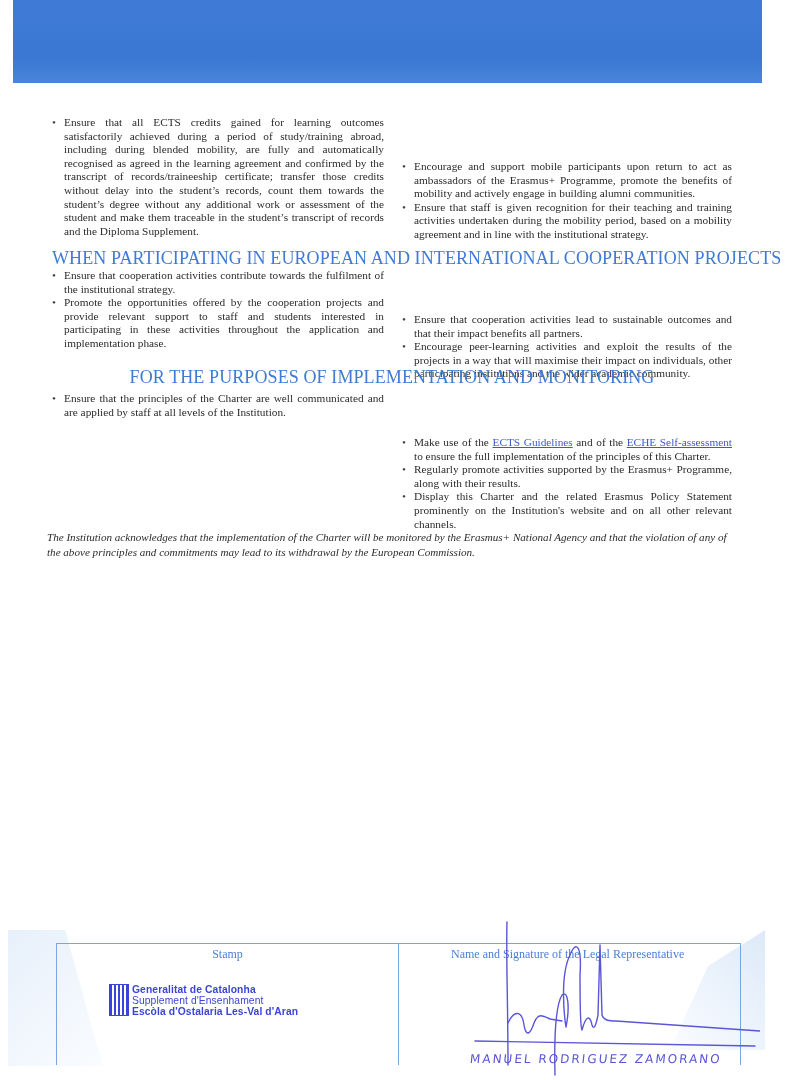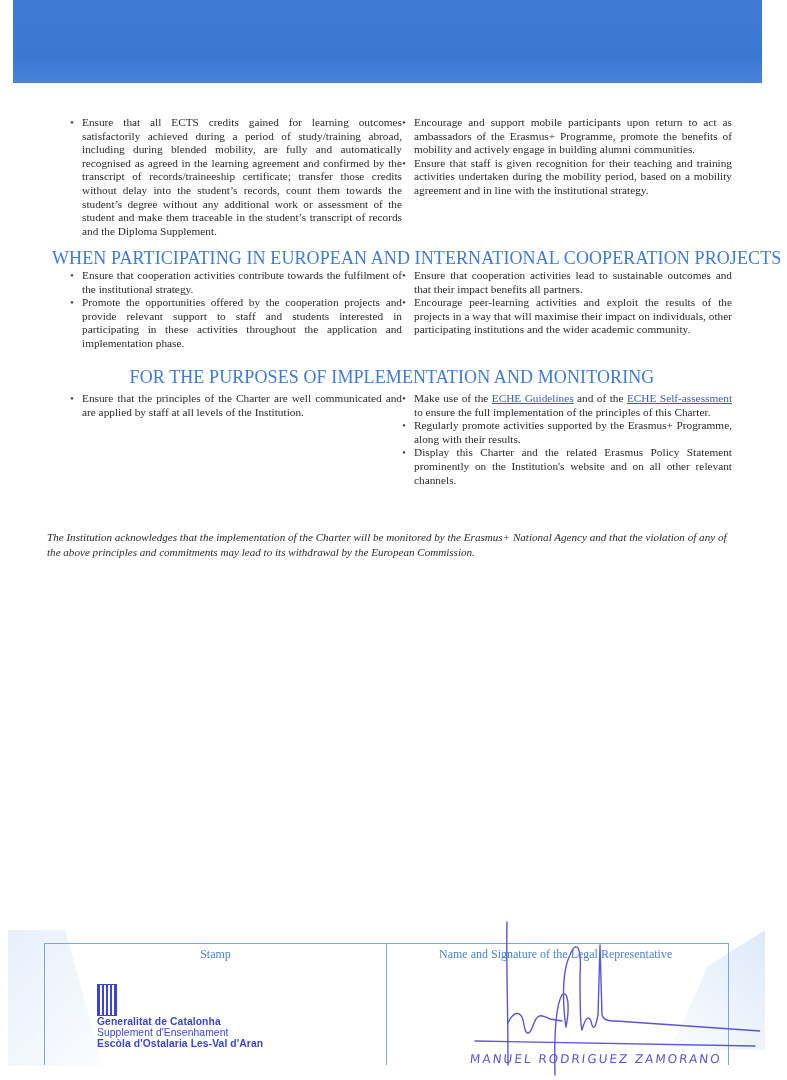--- a/index.html
+++ b/index.html
@@ -5,23 +5,23 @@
   * { box-sizing: border-box; margin: 0; padding: 0; }
   html, body { width: 787px; height: 1080px; background: #ffffff; overflow: hidden; }
   body { position: relative; font-family: "Liberation Serif", "DejaVu Serif", serif; color: #2a2a2a; }
 
   .banner {
     position: absolute; left: 13px; top: 0; width: 749px; height: 83px;
     background: linear-gradient(180deg, #3f7ad6 0%, #3a78d4 70%, #4a84da 100%);
   }
 
   .section { position: absolute; left: 52px; width: 680px; }
-  .cols { display: flex; justify-content: flex-end; }
+  .cols { display: flex; justify-content: space-between; }
   .col { width: 332px; }
-  .col.right { width: 330px; }
+  .col.right { width: 330px; margin-top: 44px; }
 
   ul.bullets { list-style: none; }
   ul.bullets li {
     position: relative; padding-left: 12px;
     font-size: 11.3px; line-height: 13.6px; text-align: justify;
     color: #2b2b2b;
   }
   ul.bullets li::before {
     content: "\2022"; position: absolute; left: 0; top: 0; color: #444;
   }
@@ -44,33 +44,33 @@
     background: linear-gradient(135deg, rgba(120,170,230,0.18), rgba(160,200,240,0.05));
     clip-path: polygon(0 0, 60% 0, 100% 100%, 0 100%);
   }
   .deco-right {
     position: absolute; left: 670px; top: 930px; width: 95px; height: 120px;
     background: linear-gradient(225deg, rgba(120,170,230,0.25), rgba(160,200,240,0.05));
     clip-path: polygon(100% 0, 100% 100%, 0 100%, 40% 30%);
   }
 
   .sign-box {
-    position: absolute; left: 44px; top: 943px; width: 685px; height: 122px;
+    position: absolute; left: 56px; top: 943px; width: 685px; height: 122px;
     border: 1.3px solid #7aa4e6; border-bottom: none; display: flex;
   }
   .sign-cell { position: relative; height: 100%; }
   .sign-cell.stamp { width: 342px; border-right: 1.5px solid #7aa4e6; }
   .sign-cell.rep { flex: 1; }
   .cell-label {
     position: absolute; top: 3px; left: 0; right: 0; text-align: center;
     color: #4a7fd4; font-size: 12px;
   }
   .sign-cell.rep .cell-label { left: 8px; right: auto; text-align: left; }
 
-  .stamp-mark { position: absolute; left: 52px; top: 40px; display: flex; align-items: flex-start; flex-direction: column; }
+  .stamp-mark { position: absolute; left: 52px; top: 40px; display: flex; align-items: flex-start; }
   .stamp-emblem {
     width: 20px; height: 32px; margin-right: 3px;
     background: repeating-linear-gradient(90deg, #3a45d8 0 2px, transparent 2px 4px);
     border: 1px solid #3a45d8;
   }
   .stamp-lines { font-family: "Liberation Sans", "DejaVu Sans", sans-serif; color: #3a45d8; }
   .stamp-lines div { font-size: 10.3px; line-height: 11px; letter-spacing: 0.1px; }
   .stamp-lines .l1 { font-weight: bold; }
   .stamp-lines .l3 { font-weight: bold; }
 
@@ -124,21 +124,21 @@
   <div class="heading" style="margin-bottom:6px;">FOR THE PURPOSES OF IMPLEMENTATION AND MONITORING</div>
   <div class="cols">
     <div class="col">
       <ul class="bullets">
         <li>Ensure that the principles of the Charter are well communicated and are applied by staff at all levels of the Institution.</li>
       </ul>
     </div>
     <div class="col right">
       <ul class="bullets">
         <li>
-          <span>Make use of the </span><a class="link" href="#">ECHE Guidelines</a><span> and of the </span><a class="link" href="#">ECHE Self-assessment</a><span> to ensure the full implementation of the principles of this Charter.</span>
+          <span>Make use of the </span><a class="link" href="#">ECTS Guidelines</a><span> and of the </span><a class="link" href="#">ECHE Self-assessment</a><span> to ensure the full implementation of the principles of this Charter.</span>
         </li>
         <li>Regularly promote activities supported by the Erasmus+ Programme, along with their results.</li>
         <li>Display this Charter and the related Erasmus Policy Statement prominently on the Institution's website and on all other relevant channels.</li>
       </ul>
     </div>
   </div>
 </div>
 
 <div class="note">The Institution acknowledges that the implementation of the Charter will be monitored by the Erasmus+ National Agency and that the violation of any of the above principles and commitments may lead to its withdrawal by the European Commission.</div>
 

